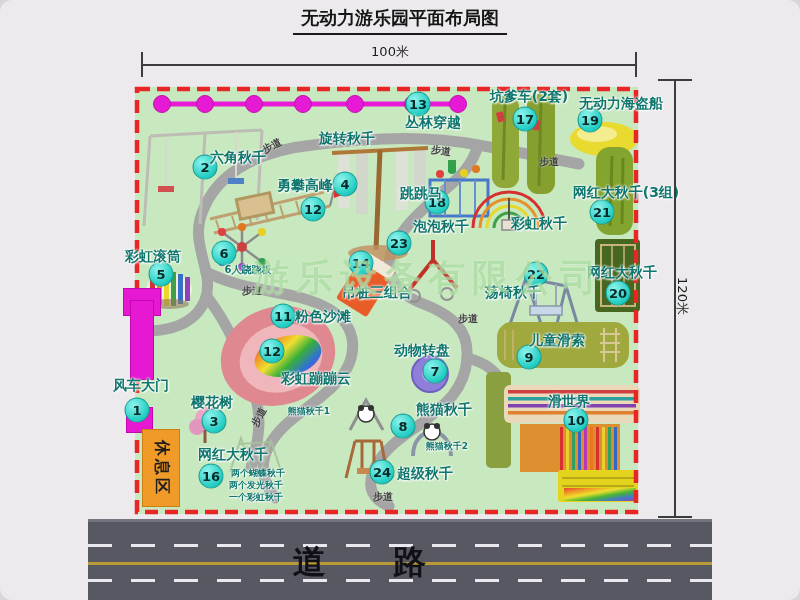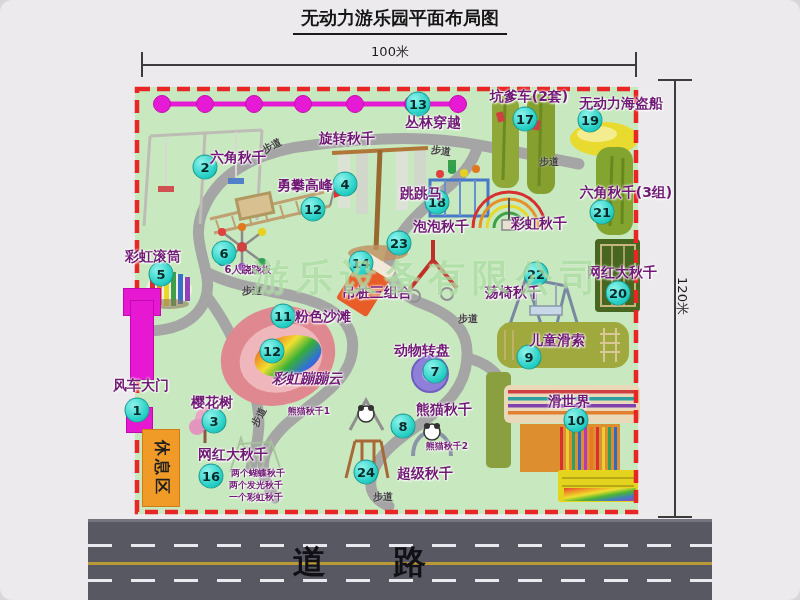--- a/index.html
+++ b/index.html
@@ -9,21 +9,21 @@
          font-size:18px;font-weight:bold;color:#151515;border-bottom:2px solid #1a1a1a;
          padding:0 8px 3px;white-space:nowrap;z-index:9;}
   .park{position:absolute;left:135px;top:87px;width:503px;height:427px;background:#c8e8bf;z-index:1;}
   .decor{position:absolute;left:0;top:0;z-index:3;}
   .marker-layer{position:absolute;left:0;top:0;width:800px;height:600px;z-index:5;}
   .marker{position:absolute;width:23px;height:23px;border-radius:50%;
           background:radial-gradient(circle at 35% 30%,#8ef4ec,#27cfc5 65%,#12b4aa);
           border:1px solid rgba(10,125,115,.65);
           display:flex;align-items:center;justify-content:center;
           font-size:13px;font-weight:bold;color:#062a2a;transform:translate(-50%,-50%);z-index:6;}
-  .map-label{position:absolute;transform:translate(-50%,-50%);font-weight:bold;color:#701a75;
+  .map-label{position:absolute;transform:translate(-50%,-50%);font-weight:bold;color:#0f766e;
              white-space:nowrap;z-index:6;text-shadow:0 0 2px #fff,0 0 3px #fff,1px 1px 2px #fff;}
   .path-label{position:absolute;font-size:10px;font-weight:bold;color:#3d3d3d;white-space:nowrap;
               z-index:4;text-shadow:0 0 2px #dcdcdc;}
   .gate{position:absolute;background:#e618d2;border:1px solid #c207b0;z-index:4;}
   .rest{position:absolute;left:142px;top:429px;width:36px;height:76px;background:#f09a28;
         border:1px solid #cc7d14;z-index:4;display:flex;align-items:center;justify-content:center;}
   .rest span{transform:rotate(90deg);font-size:16px;font-weight:bold;letter-spacing:3px;
              white-space:nowrap;color:#1e1e1e;}
   .wm-company{position:absolute;left:428px;top:278px;transform:translate(-50%,-50%);
               font-size:37px;font-weight:bold;letter-spacing:7px;color:rgba(150,212,138,.62);
@@ -299,44 +299,44 @@
       <div class="map-label" style="left: 422px; top: 351px; font-size: 14px;">动物转盘</div>
       <div class="marker" style="left: 403px; top: 426px;">8</div>
       <div class="map-label" style="left: 444px; top: 410px; font-size: 14px;">熊猫秋千</div>
       <div class="marker" style="left: 529px; top: 357px;">9</div>
       <div class="map-label" style="left: 557px; top: 341px; font-size: 14px;">儿童滑索</div>
       <div class="marker" style="left: 576px; top: 420px;">10</div>
       <div class="map-label" style="left: 569px; top: 402px; font-size: 14px;">滑世界</div>
       <div class="marker" style="left: 283px; top: 316px;">11</div>
       <div class="map-label" style="left: 323px; top: 317px; font-size: 14px;">粉色沙滩</div>
       <div class="marker" style="left: 272px; top: 351px;">12</div>
-      <div class="map-label" style="left: 307px; top: 379px; font-size: 14px; font-style: italic;">彩虹蹦蹦云</div>
+      <div class="map-label" style="left: 316px; top: 379px; font-size: 14px;">彩虹蹦蹦云</div>
       <div class="marker" style="left: 418px; top: 104px; text-align: right;">13</div>
       <div class="map-label" style="left: 433px; top: 123px; font-size: 14px;">丛林穿越</div>
       <div class="marker" style="left: 361px; top: 263px;">14</div>
       <div class="map-label" style="left: 377px; top: 293px; font-size: 14px;">吊桩三组合</div>
       <div class="marker" style="left: 313px; top: 209px;">12</div>
       <div class="map-label" style="left: 305px; top: 186px; font-size: 14px;">勇攀高峰</div>
       <div class="marker" style="left: 211px; top: 476px;">16</div>
       <div class="map-label" style="left: 233px; top: 455px; font-size: 14px;">网红大秋千</div>
       <div class="marker" style="left: 525px; top: 119px;">17</div>
       <div class="map-label" style="left: 529px; top: 97px; font-size: 14px;">坑爹车(2套)</div>
       <div class="marker" style="left: 437px; top: 202px;">18</div>
       <div class="map-label" style="left: 421px; top: 194px; font-size: 14px;">跳跳马</div>
       <div class="marker" style="left: 590px; top: 120px;">19</div>
       <div class="map-label" style="left: 621px; top: 104px; font-size: 14px;">无动力海盗船</div>
       <div class="marker" style="left: 618px; top: 293px;">20</div>
       <div class="map-label" style="left: 622px; top: 273px; font-size: 14px;">网红大秋千</div>
       <div class="marker" style="left: 602px; top: 212px;">21</div>
-      <div class="map-label" style="left: 626px; top: 193px; font-size: 14px;">六角秋千(3组)</div>
+      <div class="map-label" style="left: 626px; top: 193px; font-size: 14px;">网红大秋千(3组)</div>
       <div class="marker" style="left: 536px; top: 274px;">22</div>
       <div class="map-label" style="left: 513px; top: 293px; font-size: 14px;">荡椅秋千</div>
       <div class="marker" style="left: 399px; top: 243px;">23</div>
       <div class="map-label" style="left: 441px; top: 227px; font-size: 14px;">泡泡秋千</div>
-      <div class="marker" style="left: 366px; top: 472px;">24</div>
+      <div class="marker" style="left: 382px; top: 472px;">24</div>
       <div class="map-label" style="left: 425px; top: 474px; font-size: 14px;">超级秋千</div>
       <div class="map-label" style="left: 539px; top: 224px; font-size: 14px;">彩虹秋千</div>
       <div class="map-label" style="left: 309px; top: 411px; font-size: 9px;">熊猫秋千1</div>
       <div class="map-label" style="left: 447px; top: 446px; font-size: 9px;">熊猫秋千2</div>
       <div class="map-label" style="left: 258px; top: 473px; font-size: 9px;">两个蝴蝶秋千</div>
       <div class="map-label" style="left: 256px; top: 485px; font-size: 9px;">两个发光秋千</div>
       <div class="map-label" style="left: 256px; top: 497px; font-size: 9px;">一个彩虹秋千</div>
       <div class="path-label" style="left: 272px; top: 146px; transform: translate(-50%, -50%) rotate(-28deg);">步道</div>
       <div class="path-label" style="left: 441px; top: 151px; transform: translate(-50%, -50%) rotate(8deg);">步道</div>
       <div class="path-label" style="left: 549px; top: 162px; transform: translate(-50%, -50%) rotate(0deg);">步道</div>

